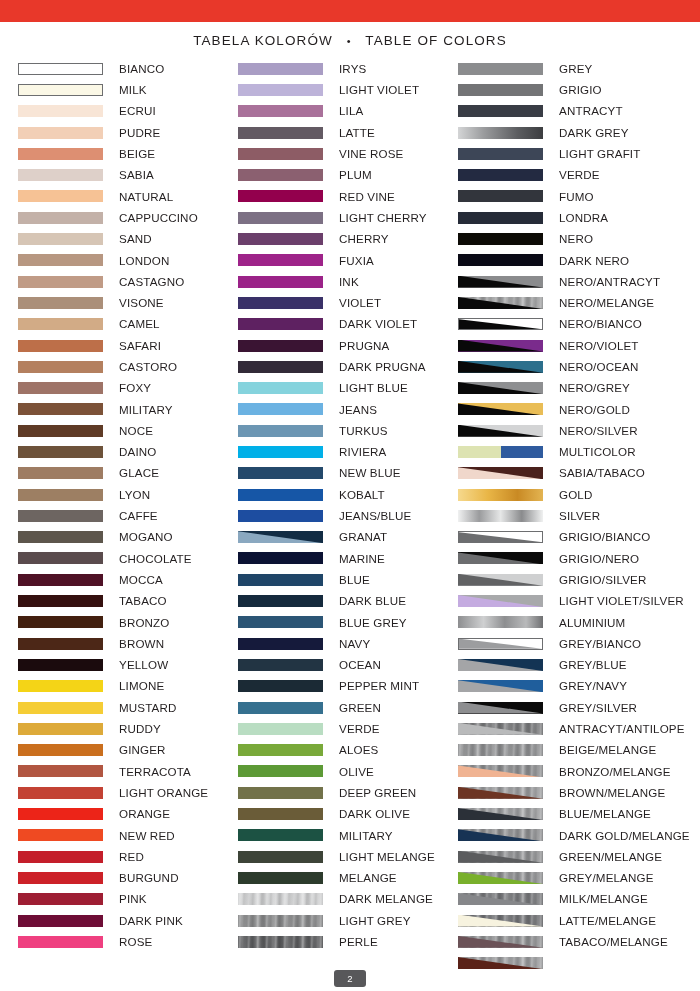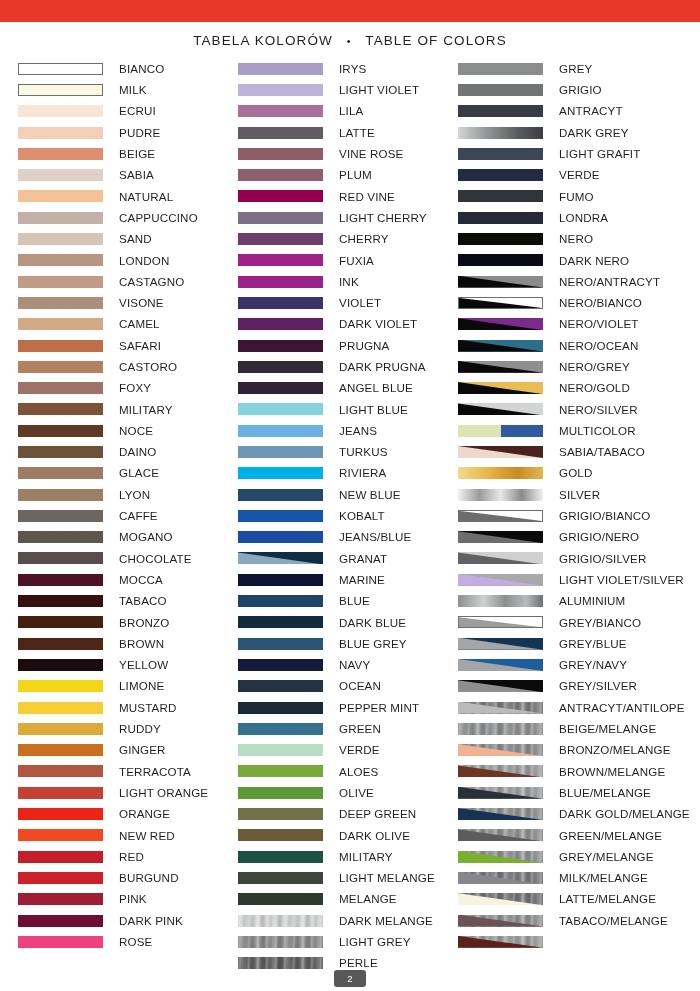--- a/index.html
+++ b/index.html
@@ -296,24 +296,20 @@
       </div>
       <div class="row">
         <div class="sw" style="background: rgb(58, 20, 51);"></div>
         <div class="lbl">PRUGNA</div>
       </div>
       <div class="row">
         <div class="sw" style="background: rgb(50, 42, 56);"></div>
         <div class="lbl">DARK PRUGNA</div>
       </div>
       <div class="row">
-        <div class="sw" style="background: rgb(48, 35, 56);"></div>
-        <div class="lbl">ANGEL BLUE</div>
-      </div>
-      <div class="row">
         <div class="sw" style="background: rgb(133, 211, 221);"></div>
         <div class="lbl">LIGHT BLUE</div>
       </div>
       <div class="row">
         <div class="sw" style="background: rgb(107, 178, 226);"></div>
         <div class="lbl">JEANS</div>
       </div>
       <div class="row">
         <div class="sw" style="background: rgb(108, 150, 179);"></div>
         <div class="lbl">TURKUS</div>
@@ -464,20 +460,29 @@
       <div class="row">
         <div class="sw" style="background: rgb(10, 10, 22);"></div>
         <div class="lbl">DARK NERO</div>
       </div>
       <div class="row">
         <div class="sw diag">
           <div class="b" style="background: rgb(138, 139, 141);"></div>
           <div class="b" style="background: rgb(9, 9, 9); clip-path: polygon(0px 0px, 100% 100%, 0px 100%);"></div>
         </div>
         <div class="lbl">NERO/ANTRACYT</div>
+      </div>
+      <div class="row">
+        <div class="sw diag">
+          <div class="b" style="background: rgb(157, 158, 159);">
+            <div class="streaks"></div>
+          </div>
+          <div class="b" style="background: rgb(9, 9, 9); clip-path: polygon(0px 0px, 100% 100%, 0px 100%);"></div>
+        </div>
+        <div class="lbl">NERO/MELANGE</div>
       </div>
       <div class="row">
         <div class="sw diag" style="border: 1px solid rgb(109, 110, 112);">
           <div class="b" style="background: rgb(255, 255, 255);"></div>
           <div class="b" style="background: rgb(9, 9, 9); clip-path: polygon(0px 0px, 100% 100%, 0px 100%);"></div>
         </div>
         <div class="lbl">NERO/BIANCO</div>
       </div>
       <div class="row">
         <div class="sw diag">

